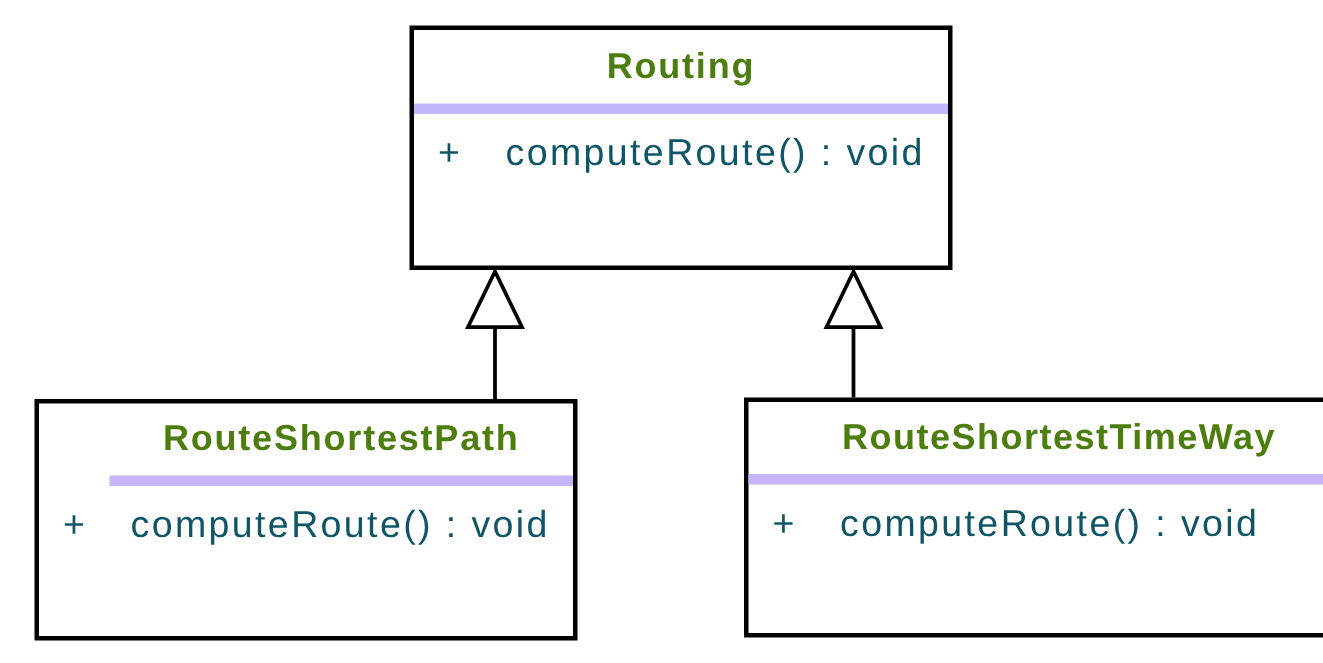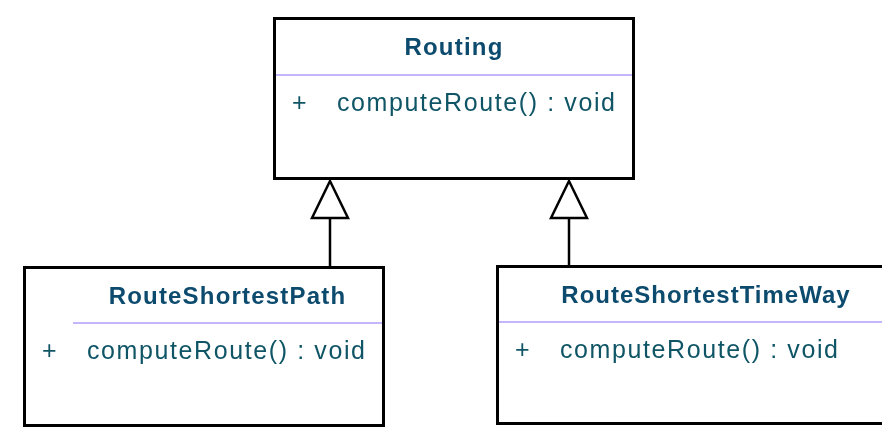--- a/index.html
+++ b/index.html
@@ -17,28 +17,28 @@
   }
   .uml-class {
     position: absolute;
     box-sizing: border-box;
     border: 3px solid #000000;
     background: #ffffff;
   }
   .uml-title {
     box-sizing: border-box;
     height: 56px;
-    border-bottom: 2px solid #c4b5fd;
+    border-bottom: 7px solid #c4b5fd;
     display: flex;
     align-items: center;
     justify-content: center;
     font-size: 24px;
     font-weight: bold;
     letter-spacing: 1.2px;
-    color: #0c4a6e;
+    color: #4d7c0f;
     white-space: nowrap;
   }
   .uml-methods {
     box-sizing: border-box;
     padding: 11px 6px 0 16px;
   }
   .uml-method {
     display: flex;
     align-items: baseline;
     font-size: 25px;

